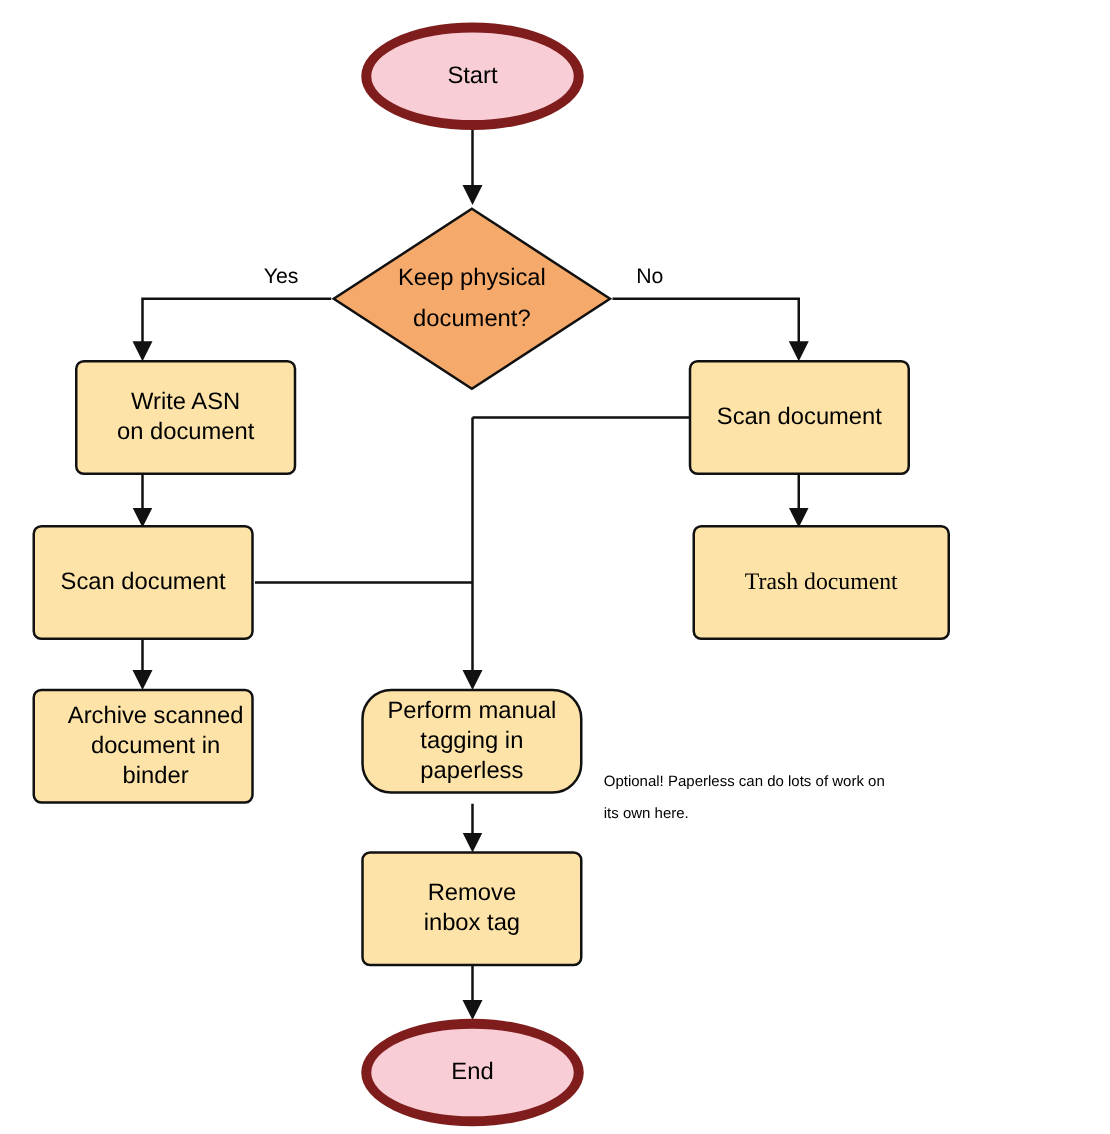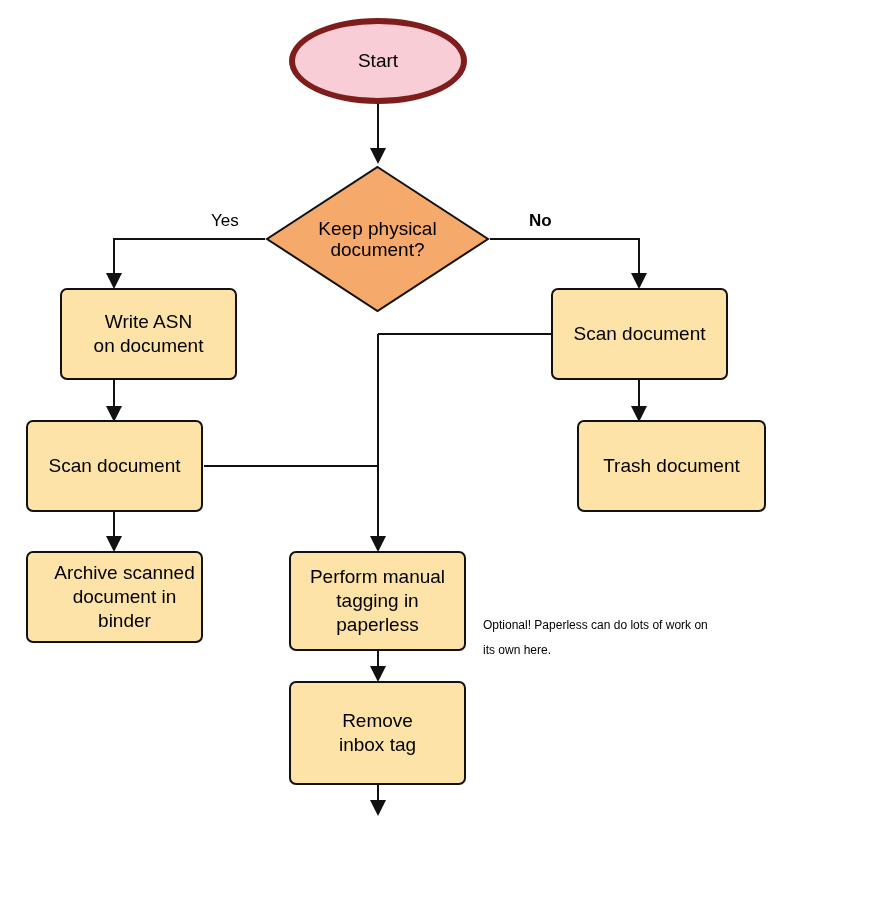--- a/index.html
+++ b/index.html
@@ -35,21 +35,21 @@
     display: flex;
     align-items: center;
     justify-content: center;
     text-align: center;
     color: #000000;
     font-size: 19px;
     line-height: 24px;
     white-space: pre-line;
   }
   .node.terminal {
-    border: 6px solid #7f1d1d;
+    border: 8px solid #7f1d1d;
     border-radius: 50%;
     background: #f8cdd5;
     justify-content: center;
   }
   .node.process {
     border: 2px solid #111111;
     border-radius: 7px;
     background: #fde3a7;
   }
   .node.decision {
@@ -60,21 +60,21 @@
     position: absolute;
     left: 0;
     top: 0;
     width: 100%;
     height: 100%;
   }
   .decision-label {
     position: relative;
     z-index: 2;
     white-space: pre-line;
-    line-height: 21px;
+    line-height: 33px;
   }
   .edge-label {
     position: absolute;
     font-size: 17px;
     color: #000000;
     background: transparent;
   }
   .note {
     position: absolute;
     font-size: 12px;
@@ -128,21 +128,21 @@
     <svg class="decision-shape" viewBox="0 0 225 148" preserveAspectRatio="none">
       <polygon points="112.5,2 223,74 112.5,146 2,74" fill="#f5a96a" stroke="#111111" stroke-width="2"></polygon>
     </svg>
     <span class="decision-label">Keep physical
 document?</span>
   </div>
 
   <div class="edge-label" style="left:211px; top:211px;">
     <span>Yes</span>
   </div>
-  <div class="edge-label" style="left:529px; top:211px;font-weight:bold;">
+  <div class="edge-label" style="left:509px; top:211px;">
     <span>No</span>
   </div>
 
   <div class="node process" style="left:26px; top:288px; width:177px; height:92px;margin-left:34px;">
     <span>Write ASN
 on document</span>
   </div>
 
   <div class="node process" style="left:26px; top:420px; width:177px; height:92px;">
     <span>Scan document</span>
@@ -151,34 +151,37 @@
   <div class="node process" style="left:26px; top:551px; width:177px; height:92px;padding-left:20px;">
     <span>Archive scanned
 document in
 binder</span>
   </div>
 
   <div class="node process" style="left:551px; top:288px; width:177px; height:92px;">
     <span>Scan document</span>
   </div>
 
-  <div class="node process" style="left:577px; top:420px; width:189px; height:92px;">
+  <div class="node process" style="left:554px; top:420px; width:206px; height:92px;font-family:Liberation Serif, serif;">
     <span>Trash document</span>
   </div>
 
-  <div class="node process" style="left:289px; top:551px; width:177px; height:100px;">
+  <div class="node process" style="left:289px; top:551px; width:177px; height:84px;border-radius:24px;">
     <span>Perform manual
 tagging in
 paperless</span>
   </div>
 
-  <div class="node process" style="left:289px; top:681px; width:177px; height:104px;">
+  <div class="node process" style="left:289px; top:681px; width:177px; height:92px;">
     <span>Remove
 inbox tag</span>
   </div>
 
+  <div class="node terminal" style="left:289px; top:815px; width:178px; height:86px;">
+    <span>End</span>
+  </div>
 
   <div class="note" style="left:483px; top:588px; width:400px;">
     <span>Optional! Paperless can do lots of work on
 its own here.</span>
   </div>
 
 </div>
 
 </body></html>

